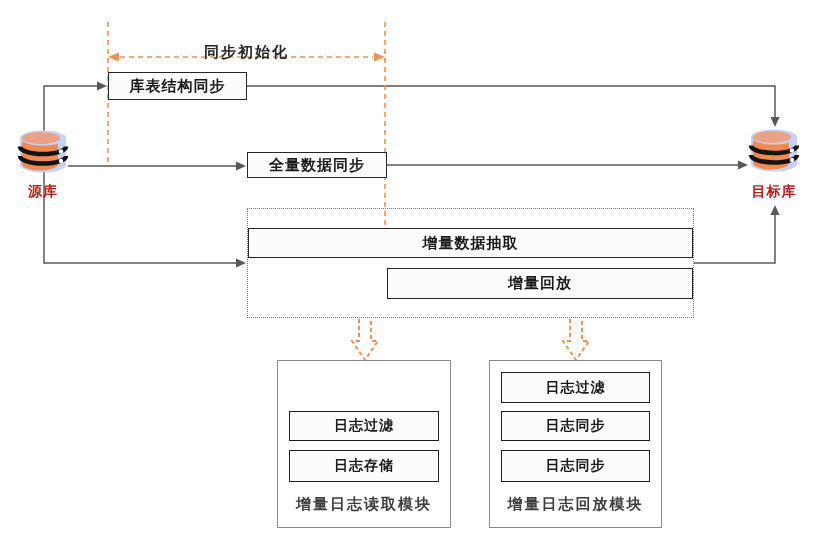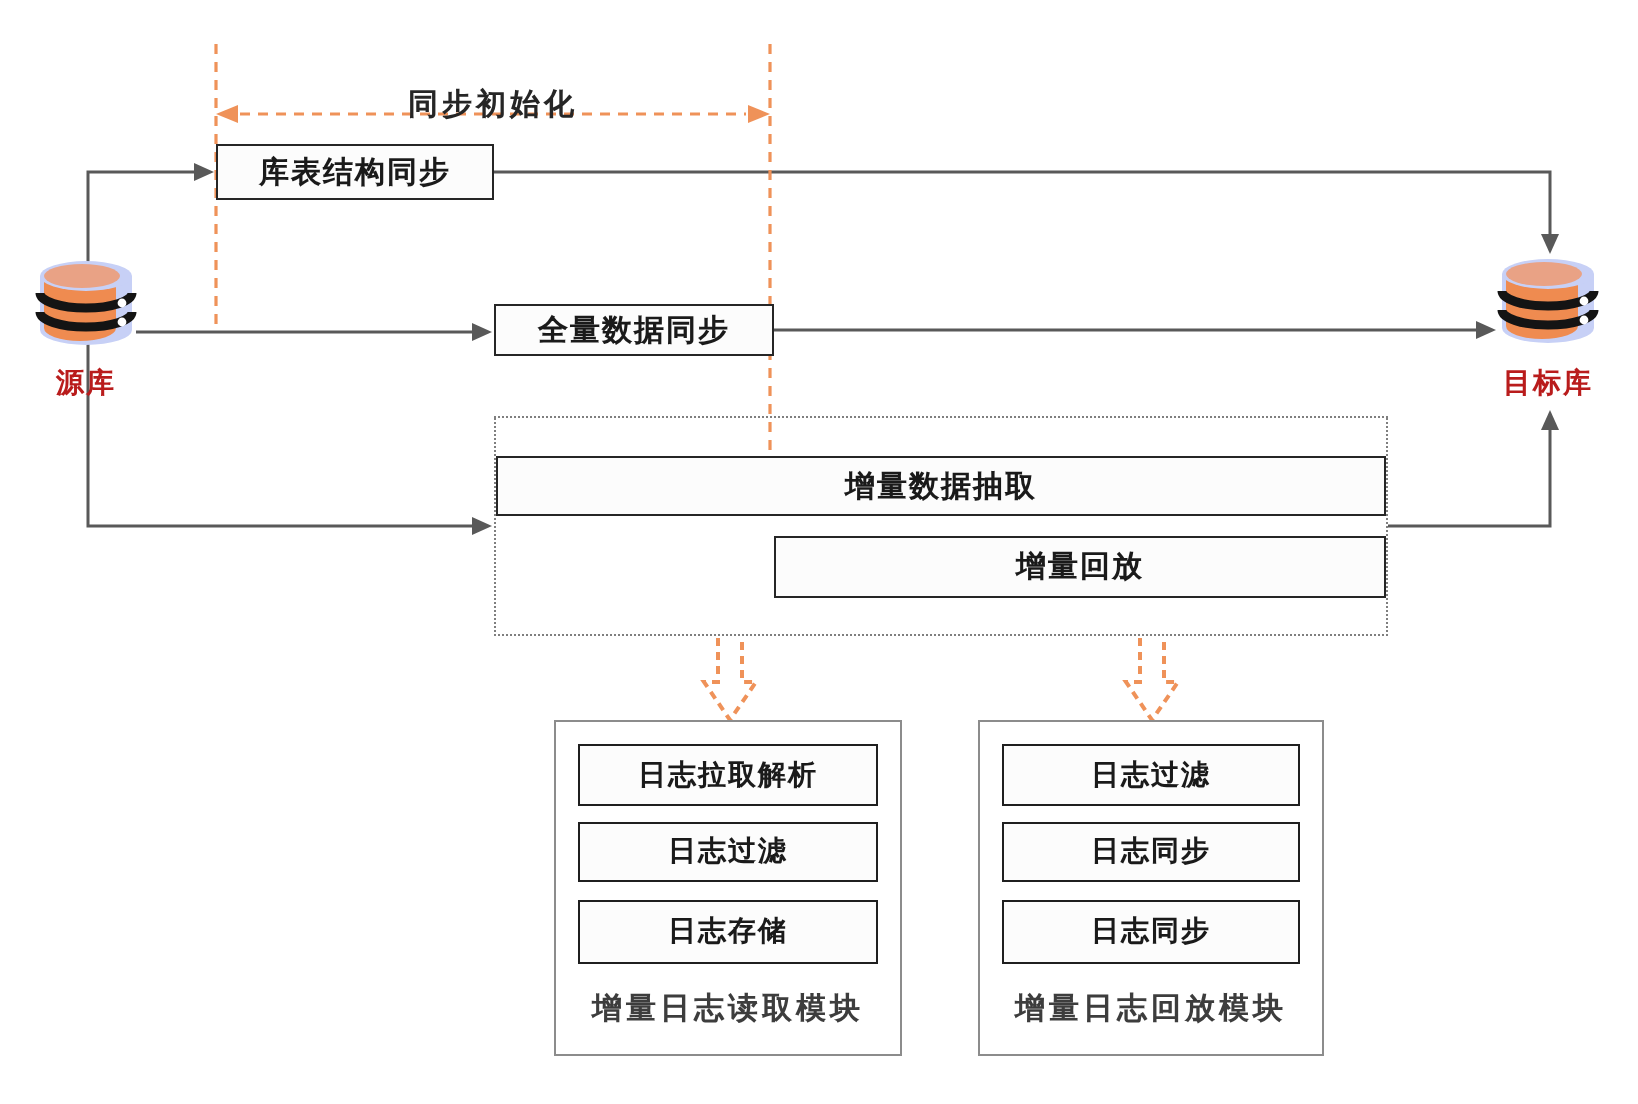--- a/index.html
+++ b/index.html
@@ -102,21 +102,20 @@
   <div class="abs db-label" style="left:744px;top:183px;width:60px;">目标库</div>
 
   <div class="abs flow-box" style="left:108px;top:72px;width:139px;height:28px;">库表结构同步</div>
   <div class="abs flow-box" style="left:247px;top:152px;width:140px;height:26px;">全量数据同步</div>
 
   <div class="abs dotted-group" style="left:247px;top:208px;width:447px;height:110px;"></div>
   <div class="abs flow-box" style="left:387px;top:268px;width:306px;height:31px;">增量回放</div>
   <div class="abs flow-box" style="left:248px;top:228px;width:445px;height:30px;">增量数据抽取</div>
 
   <div class="abs module" style="left:277px;top:360px;width:174px;height:168px;">
-    <div class="module-step" style="top:11px;height:31px;">日志拉取解析</div>
     <div class="module-step" style="top:50px;height:30px;">日志过滤</div>
     <div class="module-step" style="top:89px;height:32px;">日志存储</div>
     <div class="module-title">增量日志读取模块</div>
   </div>
 
   <div class="abs module" style="left:489px;top:360px;width:173px;height:168px;">
     <div class="module-step" style="top:11px;height:31px;">日志过滤</div>
     <div class="module-step" style="top:50px;height:30px;">日志同步</div>
     <div class="module-step" style="top:89px;height:32px;">日志同步</div>
     <div class="module-title">增量日志回放模块</div>

